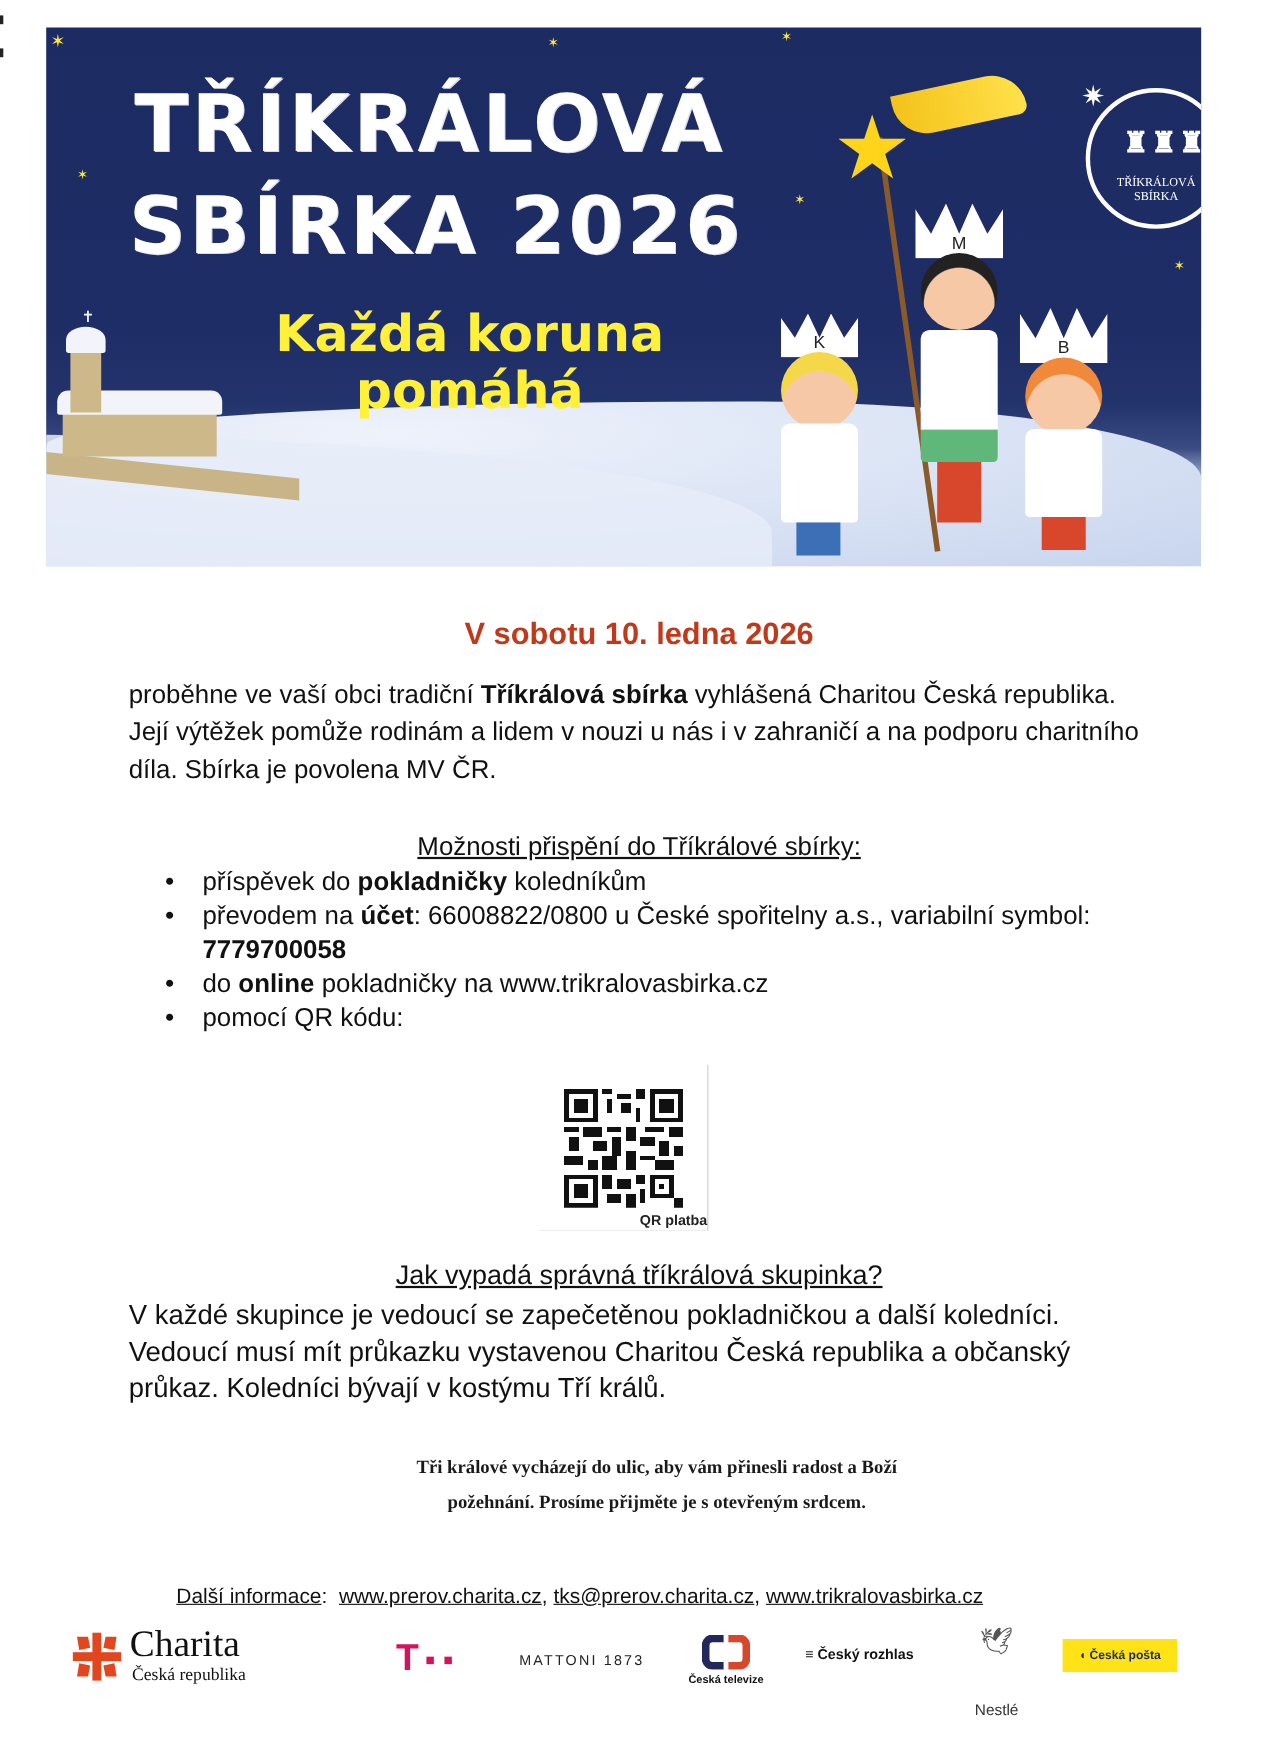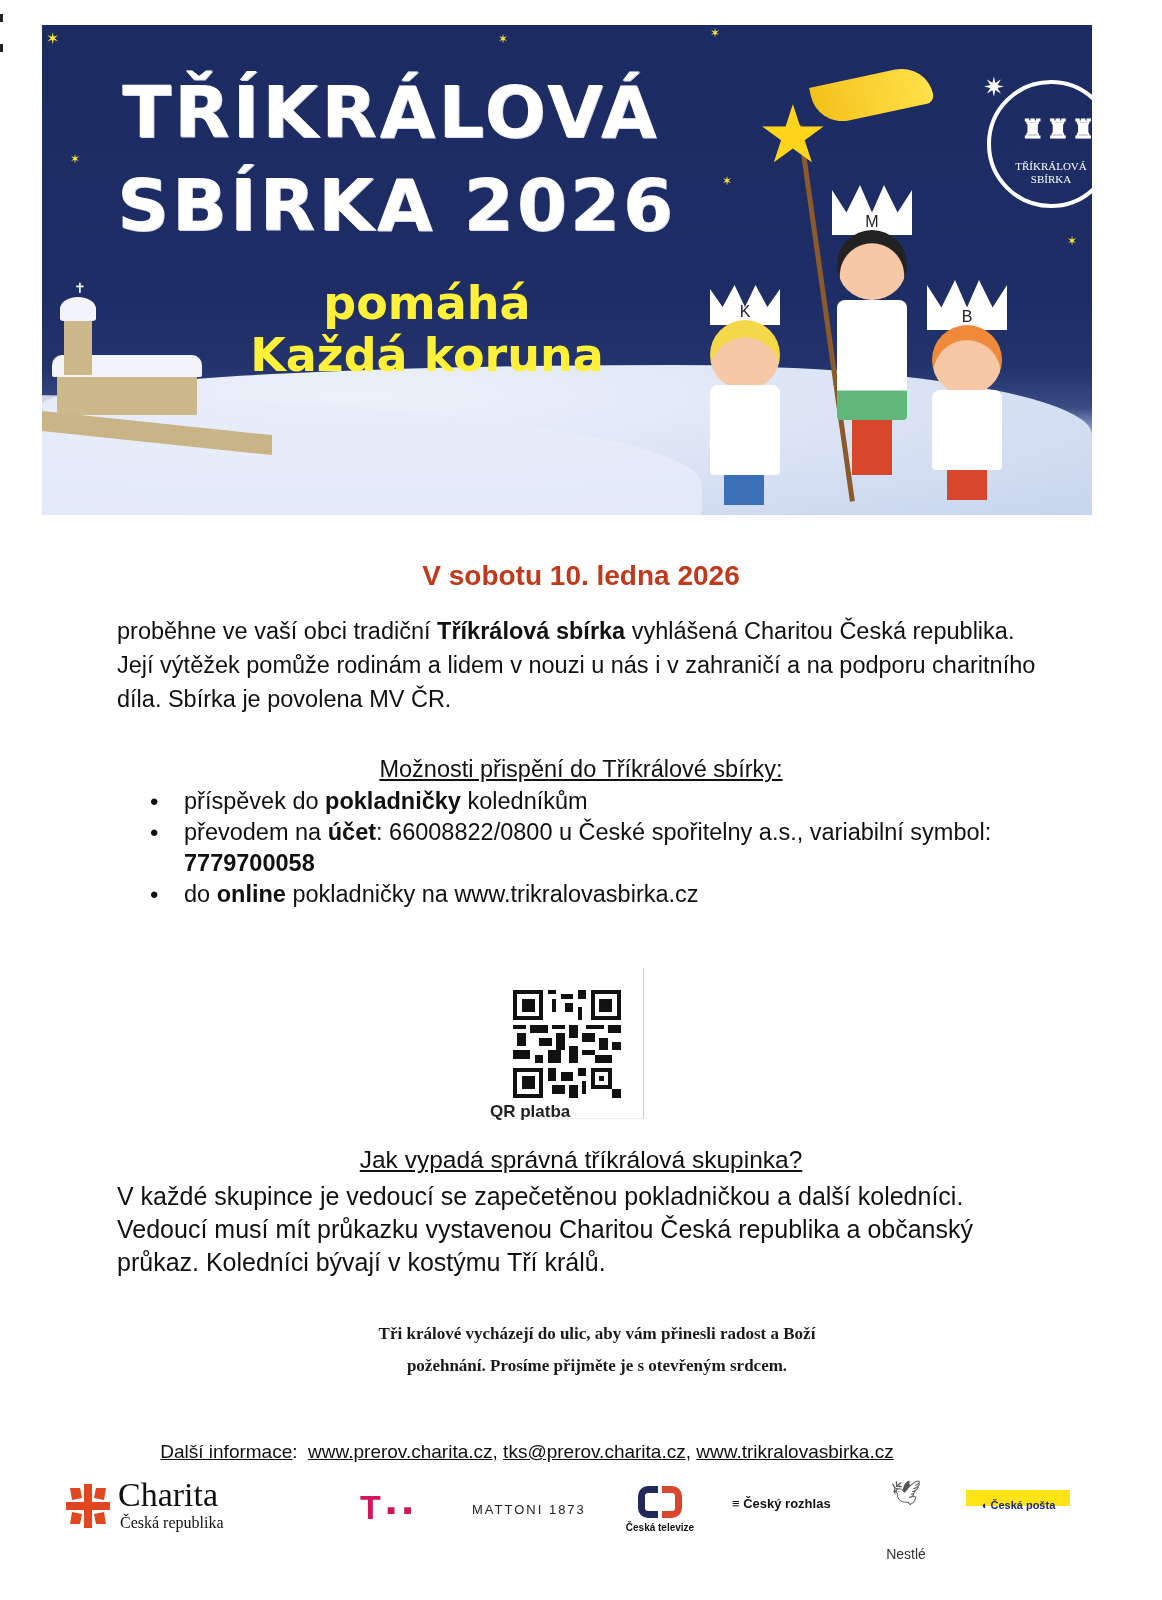--- a/index.html
+++ b/index.html
@@ -51,21 +51,21 @@
   .p1 { top: 614px; }
   .section-head { position: absolute; left: 0; width: 1162px; text-align: center; font-size: 23.5px; text-decoration: underline; }
   .sh1 { top: 756px; }
   .bullets { position: absolute; left: 150px; top: 786px; width: 880px; margin: 0; padding: 0; list-style: none; font-size: 23.5px; line-height: 31px; }
   .bullets li { position: relative; padding-left: 34px; }
   .bullets li::before { content: "•"; position: absolute; left: 0; top: 0; font-size: 24px; }
   b { font-weight: bold; }
 
   .qr-box { position: absolute; left: 490px; top: 968px; width: 153px; height: 150px; border-right: 1px solid #ccc; border-bottom: 1px solid #eee; }
   .qr { position: absolute; left: 22px; top: 22px; width: 110px; height: 108px; }
-  .qr-label { position: absolute; left: 0; width: 153px; top: 134px; text-align: left; font-size: 17px; font-weight: bold; color: #222; }
+  .qr-label { position: absolute; left: 0; width: 153px; top: 134px; text-align: right; font-size: 13px; font-weight: bold; color: #222; }
 
   .sh2 { top: 1146px; font-size: 24.5px; }
   .p2 { top: 1180px; font-size: 25px; line-height: 33px; width: 900px; }
 
   .closing { position: absolute; left: 16px; width: 1162px; top: 1318px; text-align: center; font-family: "Liberation Serif", serif; font-weight: bold; font-size: 17px; line-height: 32px; color: #1a1a1a; }
 
   .more-info { position: absolute; left: 0; width: 1054px; top: 1441px; text-align: center; font-size: 19px; }
   .more-info a, .more-info .u { color: #111; text-decoration: underline; }
 
   
@@ -80,21 +80,21 @@
   .mattoni { left: 412px; top: 24px; font-size: 13px; letter-spacing: 2px; color: #222; white-space: nowrap; }
   .ct { left: 560px; top: 8px; width: 80px; text-align: center; }
   .ct .logo { display: block; margin: 0 auto; width: 44px; height: 32px; position: relative; }
   .ct .logo .l { position: absolute; left: 0; top: 0; width: 20px; height: 32px; border: 7px solid #23285a; border-right: none; border-radius: 10px 0 0 10px; box-sizing: border-box; }
   .ct .logo .r { position: absolute; right: 0; top: 0; width: 20px; height: 32px; border: 7px solid #d8472b; border-left: none; border-radius: 0 10px 10px 0; box-sizing: border-box; }
   .ct .txt { font-size: 10px; font-weight: bold; white-space: nowrap; margin-top: 4px; }
   .rozhlas { left: 672px; top: 18px; font-size: 13px; font-weight: bold; white-space: nowrap; }
   .nestle { left: 818px; top: 0; width: 56px; text-align: center; }
   .nestle .bird { font-size: 24px; color: #555; line-height: 30px; }
   .nestle .txt { font-size: 14px; color: #333; margin-top: 38px; }
-  .posta { left: 906px; top: 12px; width: 104px; height: 16px; background: #ffe316; text-align: center; line-height: 30px; font-size: 11px; font-weight: bold; color: #1c2a6b; white-space: nowrap; }
+  .posta { left: 906px; top: 12px; width: 104px; height: 30px; background: #ffe316; text-align: center; line-height: 30px; font-size: 11px; font-weight: bold; color: #1c2a6b; white-space: nowrap; }
 </style>
 </head>
 <body>
 
 <div class="scan-mark" style="top:14px;"></div>
 <div class="scan-mark" style="top:44px;"></div>
 
 <div class="banner">
   <div class="snow"></div>
   <div class="snow2"></div>
@@ -102,22 +102,22 @@
   <span class="star" style="left:4px;top:6px;">✶</span>
   <span class="star" style="left:456px;top:8px;font-size:12px;">✶</span>
   <span class="star" style="left:668px;top:2px;font-size:12px;">✶</span>
   <span class="star" style="left:28px;top:128px;font-size:12px;">✶</span>
   <span class="star" style="left:680px;top:150px;font-size:12px;">✶</span>
   <span class="star" style="left:1025px;top:210px;font-size:12px;">✶</span>
 
   <div class="title-line t1">TŘÍKRÁLOVÁ</div>
   <div class="title-line t2">SBÍRKA 2026</div>
   <div class="subtitle">
+    <div>Každá koruna</div>
     <div>pomáhá</div>
-    <div>Každá koruna</div>
   </div>
 
   <div class="church">
     <div class="wall"></div>
     <div class="nave"></div>
     <div class="roof"></div>
     <div class="tower"></div>
     <div class="dome"></div>
     <div class="cross">✝</div>
   </div>
@@ -170,20 +170,21 @@
 <div class="para p1">
   <span>proběhne ve vaší obci tradiční </span><b>Tříkrálová sbírka</b><span> vyhlášená Charitou Česká republika. Její výtěžek pomůže rodinám a lidem v nouzi u nás i v zahraničí a na podporu charitního díla. Sbírka je povolena MV ČR.</span>
 </div>
 
 <div class="section-head sh1">Možnosti přispění do Tříkrálové sbírky:</div>
 
 <ul class="bullets">
   <li><span>příspěvek do </span><b>pokladničky</b><span> koledníkům</span></li>
   <li><span>převodem na </span><b>účet</b><span>: 66008822/0800 u České spořitelny a.s., variabilní symbol: </span><b>7779700058</b></li>
   <li><span>do </span><b>online</b><span> pokladničky na www.trikralovasbirka.cz</span></li>
+  <li><span>pomocí QR kódu:</span></li>
 </ul>
 
 <div class="qr-box">
   <svg class="qr" viewBox="0 0 25 25" shape-rendering="crispEdges">
     <rect width="25" height="25" fill="#fff"></rect>
     <g fill="#111">
       <rect x="0" y="0" width="7" height="7"></rect>
         <rect x="1" y="1" width="5" height="5" fill="#fff"></rect>
         <rect x="2" y="2" width="3" height="3"></rect>
       <rect x="18" y="0" width="7" height="7"></rect>

